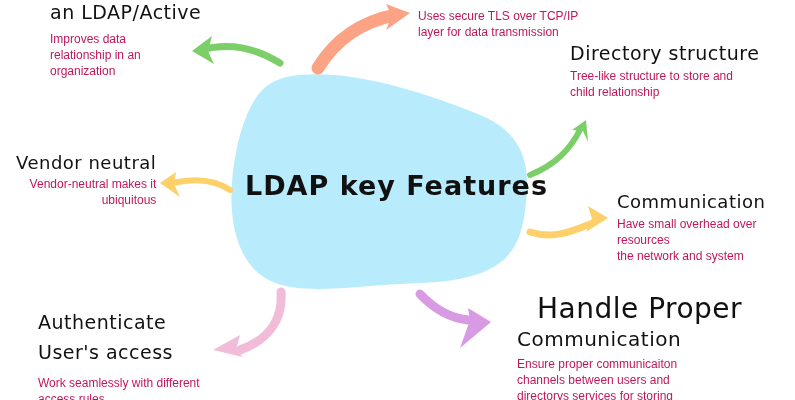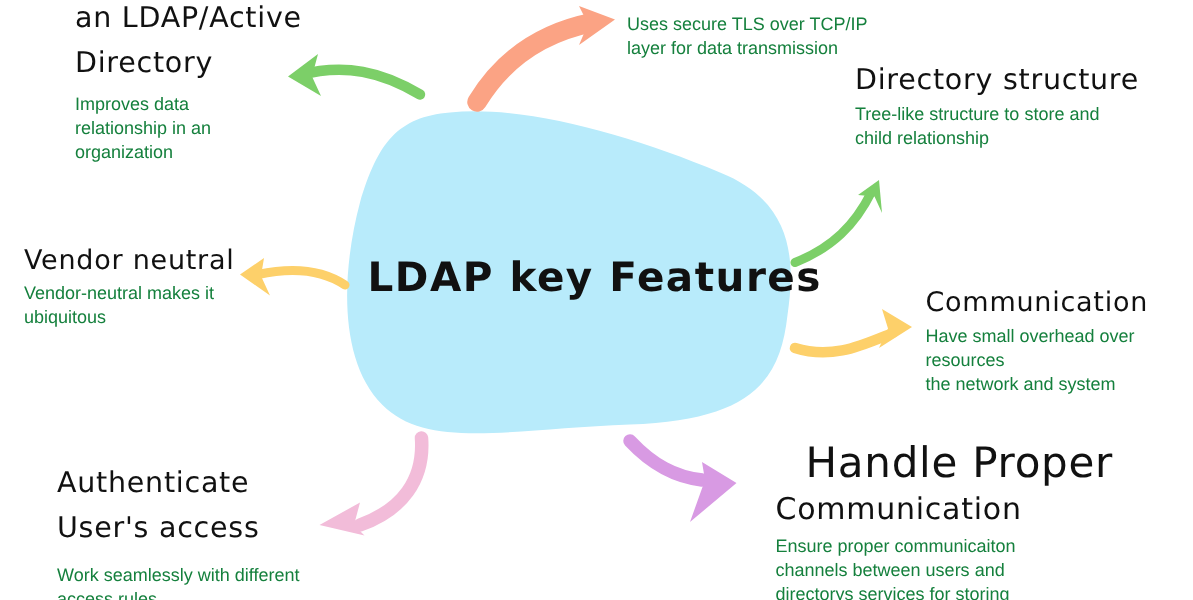--- a/index.html
+++ b/index.html
@@ -1,21 +1,21 @@
 <!DOCTYPE html>
 <html><head>
 <meta charset="utf-8">
 <style>
   html, body { margin:0; padding:0; }
   body { width:795px; height:400px; background:#ffffff; position:relative; overflow:hidden;
          font-family:"Liberation Sans", sans-serif; color:#111; }
   .hand { font-family:"DejaVu Sans", sans-serif; font-weight:normal; letter-spacing:0.5px; color:#111; }
   .abs { position:absolute; }
   .title { font-size:19px; line-height:30px; white-space:nowrap; }
-  .desc { font-size:12px; line-height:16px; color:#15803d; }
+  .desc { font-size:12px; line-height:16px; color:#be185d; }
   svg.arrows { position:absolute; left:0; top:0; }
   .center-label { font-size:27px; letter-spacing:1px; white-space:nowrap; }
 </style>
 </head>
 <body>
 
 <svg class="arrows" width="795" height="400" viewBox="0 0 795 400">
   <path fill="#b8ebfb" d="M300,75 C350,70 420,90 480,115 C530,135 530,175 525,210 C520,255 500,280 420,283 C340,286 285,300 255,270 C225,240 228,180 240,135 C252,95 265,78 300,75 Z"></path>
 
   <g>
@@ -51,42 +51,41 @@
   <g>
     <path d="M420,294 C435,310 450,318 468,320" stroke="#d89ae3" stroke-width="9" fill="none" stroke-linecap="round"></path>
     <path d="M491,322 L468,308 L470,320 L460,348 Z" fill="#d89ae3"></path>
   </g>
 </svg>
 
 <div class="abs hand center-label" style="left:245px; top:170px;font-weight:bold;">LDAP key Features</div>
 
 <div class="abs" style="left:50px; top:-3px;">
   <div class="hand title">an LDAP/Active</div>
-  <div class="hand title">Directory</div>
   <div class="desc" style="margin-top:4px;">
     <div>Improves data</div>
     <div>relationship in an</div>
     <div>organization</div>
   </div>
 </div>
 
 <div class="abs desc" style="left:418px; top:8px;">
   <div>Uses secure TLS over TCP/IP</div>
   <div>layer for data transmission</div>
 </div>
 
 <div class="abs" style="left:570px; top:38px;">
   <div class="hand title">Directory structure</div>
   <div class="desc">
     <div>Tree-like structure to store and</div>
     <div>child relationship</div>
   </div>
 </div>
 
-<div class="abs" style="left:16px; top:161px;">
+<div class="abs" style="left:16px; top:150px;text-align:right;">
   <div class="hand title" style="font-size:18px; line-height:26px;">Vendor neutral</div>
   <div class="desc">
     <div>Vendor-neutral makes it</div>
     <div>ubiquitous</div>
   </div>
 </div>
 
 <div class="abs" style="left:617px; top:188px;">
   <div class="hand title" style="font-size:18px; line-height:28px;">Communication</div>
   <div class="desc">

